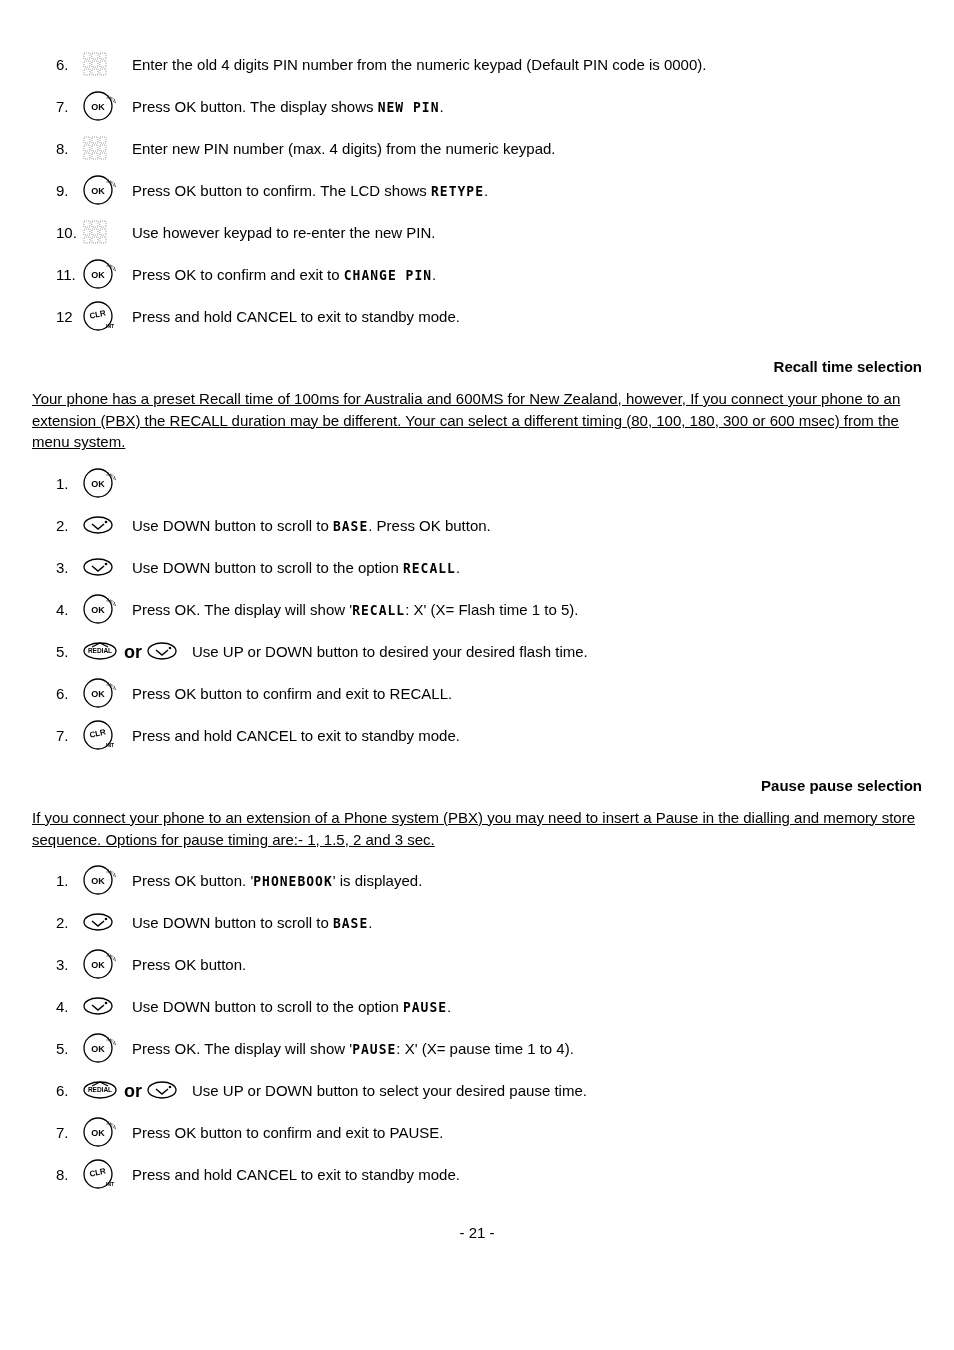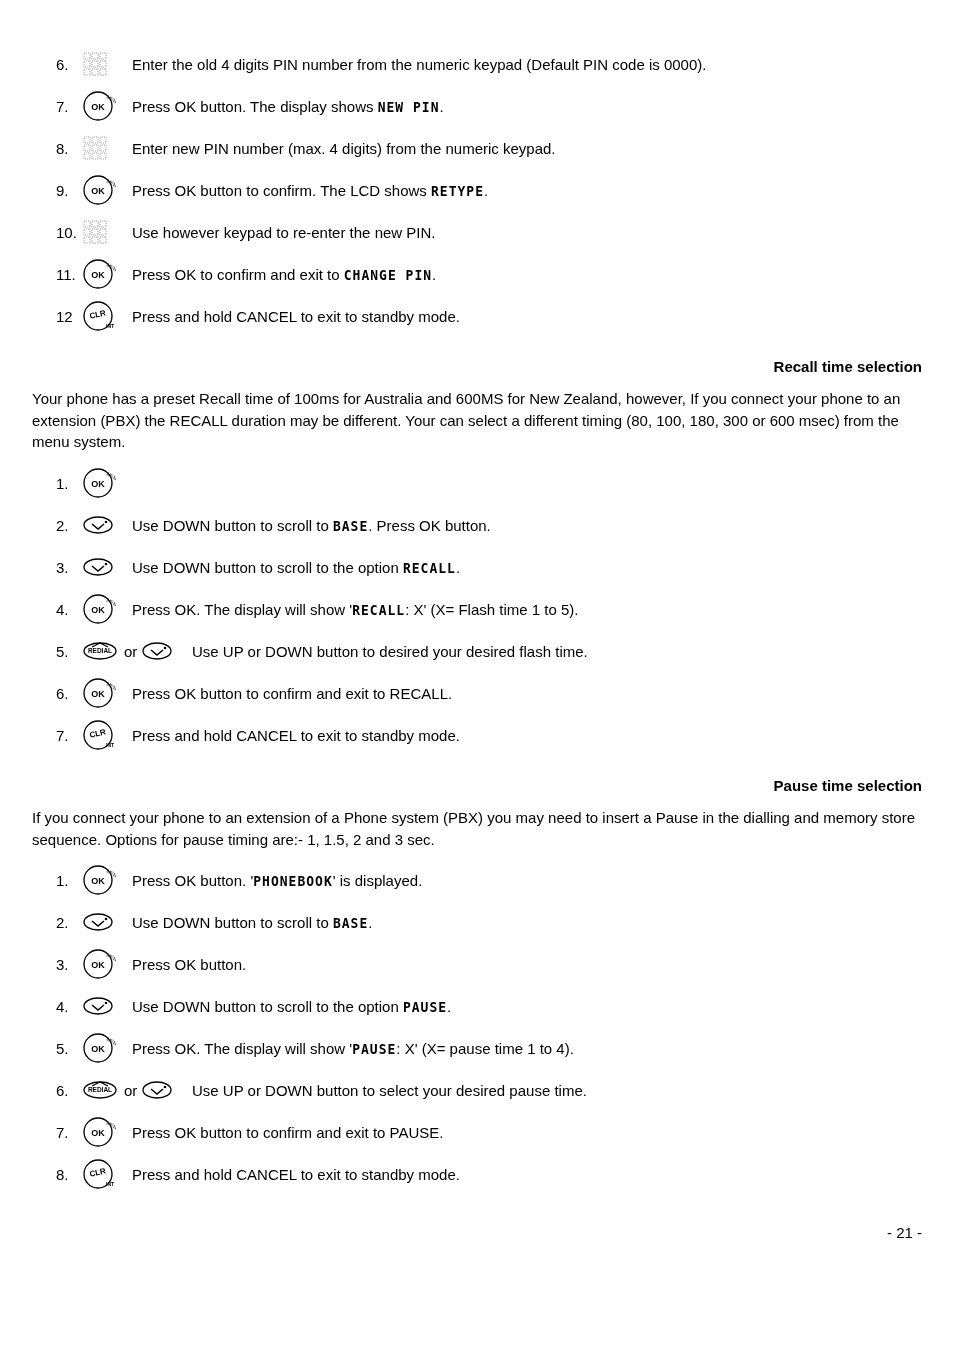--- a/index.html
+++ b/index.html
@@ -42,35 +42,36 @@
   .indent-block {
     margin-left: 24px;
   }
   .heading {
     font-weight: bold;
     margin: 22px 0 10px 0;
     text-align: right;
   }
   .para {
     margin: 8px 0 14px 0;
+    text-decoration: underline;
   }
   .page-num {
-    text-align: right;
+    text-align: center;
     margin-top: 30px;
   }
   .seg {
     font-family: monospace;
     letter-spacing: 1px;
     font-weight: 600;
     font-size: 13px;
     display: inline-block;
     transform: scaleY(1.1);
   }
   svg { display: block; }
-  .or-text { font-size: 15px; font-weight: normal; }
+  .or-text { font-size: 18px; font-weight: bold; }
 </style>
 </head>
 <body>
 
 <svg width="0" height="0" style="position:absolute">
   <defs>
     <g id="icon-ok">
       <ellipse cx="16" cy="16" rx="14" ry="14" fill="#fff" stroke="#000" stroke-width="1.3"></ellipse>
       <text x="16" y="20" font-size="9" font-weight="bold" text-anchor="middle" font-family="Arial">OK</text>
       <text x="24" y="8" font-size="5" font-family="Arial" transform="rotate(30 24 8)">MENU</text>
@@ -234,21 +235,21 @@
       <div class="step-num">7.</div>
       <div class="icon-slot">
         <svg width="34" height="34">
           <use href="#icon-clr"></use>
         </svg>
       </div>
       <div class="step-text">Press and hold CANCEL to exit to standby mode.</div>
     </div>
   </div>
 
-<div class="heading">Pause time selection</div>
+<div class="heading">Pause pause selection</div>
 <div class="para">If you connect your phone to an extension of a Phone system (PBX) you may need to insert a Pause in the dialling and memory store sequence. Options for pause timing are:-  1, 1.5, 2 and 3 sec.</div>
 <div class="indent-block" id="sec3">
     <div class="step-row">
       <div class="step-num">1.</div>
       <div class="icon-slot">
         <svg width="34" height="34">
           <use href="#icon-ok"></use>
         </svg>
       </div>
       <div class="step-text">Press OK button.   '<span class="seg">PHONEBOOK</span>' is displayed.</div>

